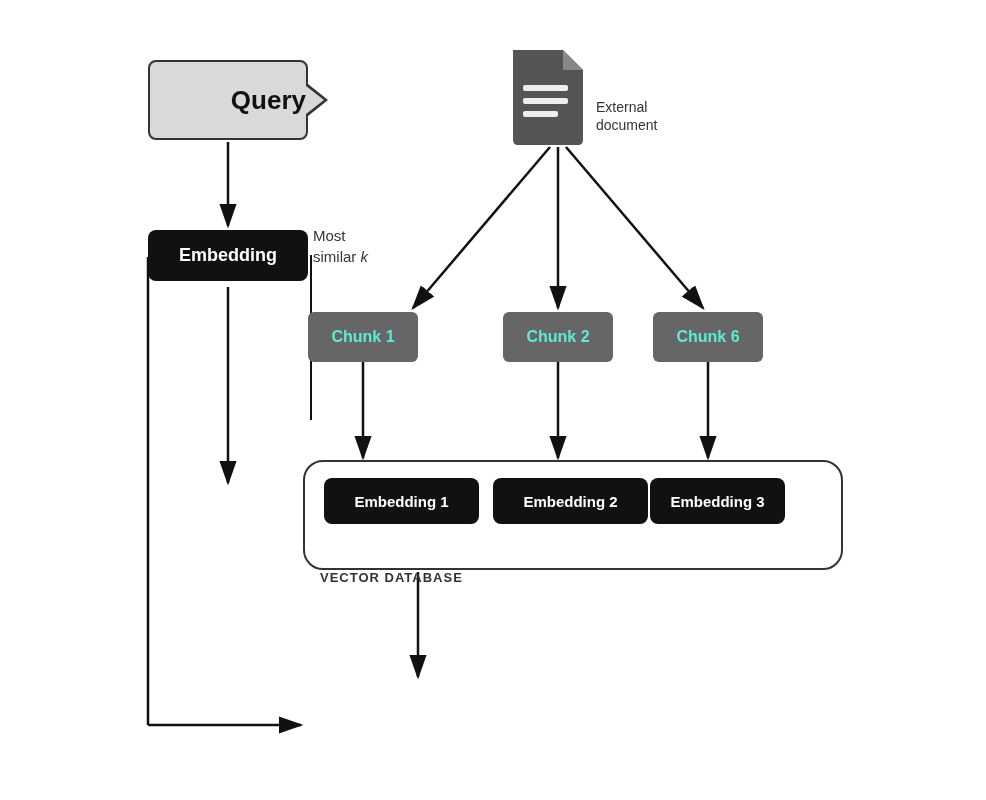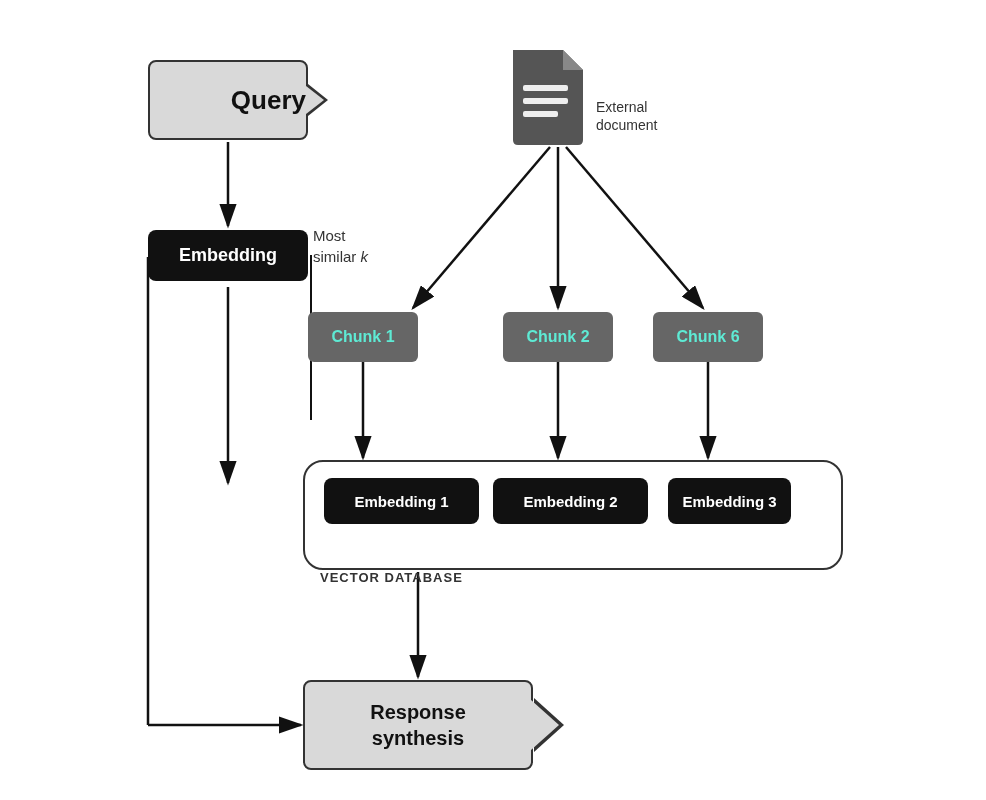--- a/index.html
+++ b/index.html
@@ -299,22 +299,18 @@
   </div>
 
   <div class="emb-box" style="left:198px; top:448px; width:155px;margin-left:8px;">
     <span class="emb-text">Embedding 1</span>
   </div>
 
   <div class="emb-box" style="left:375px; top:448px; width:155px;">
     <span class="emb-text">Embedding 2</span>
   </div>
 
-  <div class="emb-box" style="left:550px; top:448px; width:123px;">
+  <div class="emb-box" style="left:532px; top:448px; width:135px;">
     <span class="emb-text">Embedding 3</span>
   </div>
 
-  <div class="response-box">
-    <div class="response-box-border-notch"></div>
-    <span class="response-text">Response<br>synthesis</span>
-  </div>
 
 </div>
 
 </body></html>

